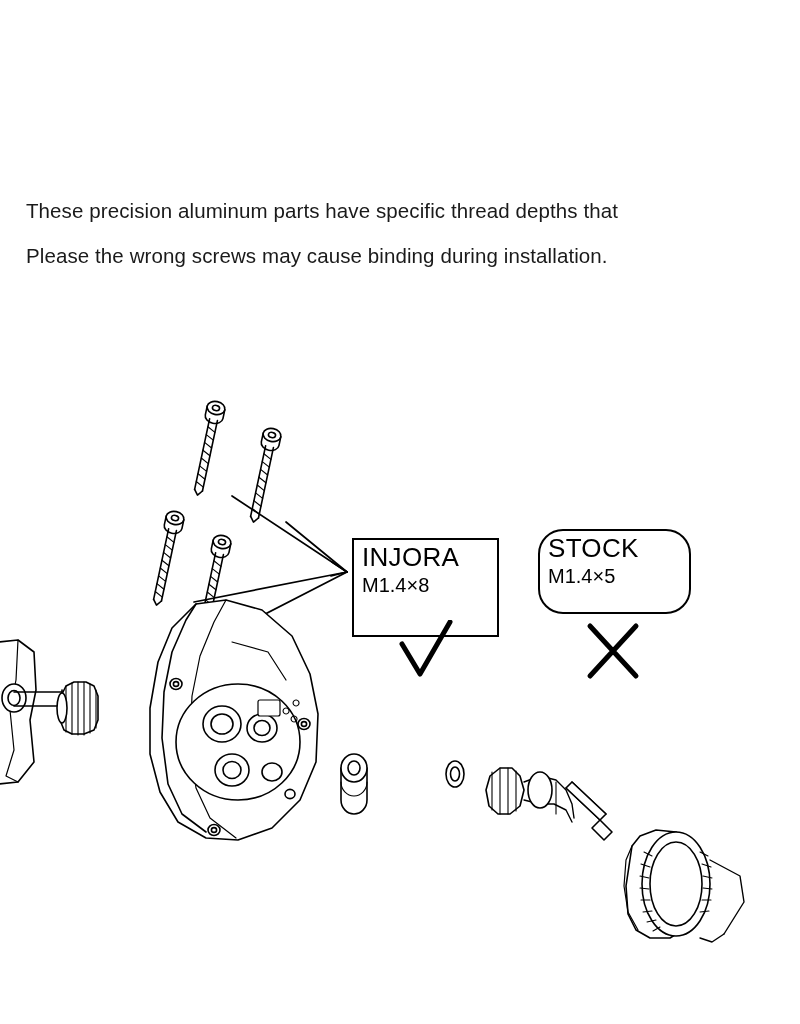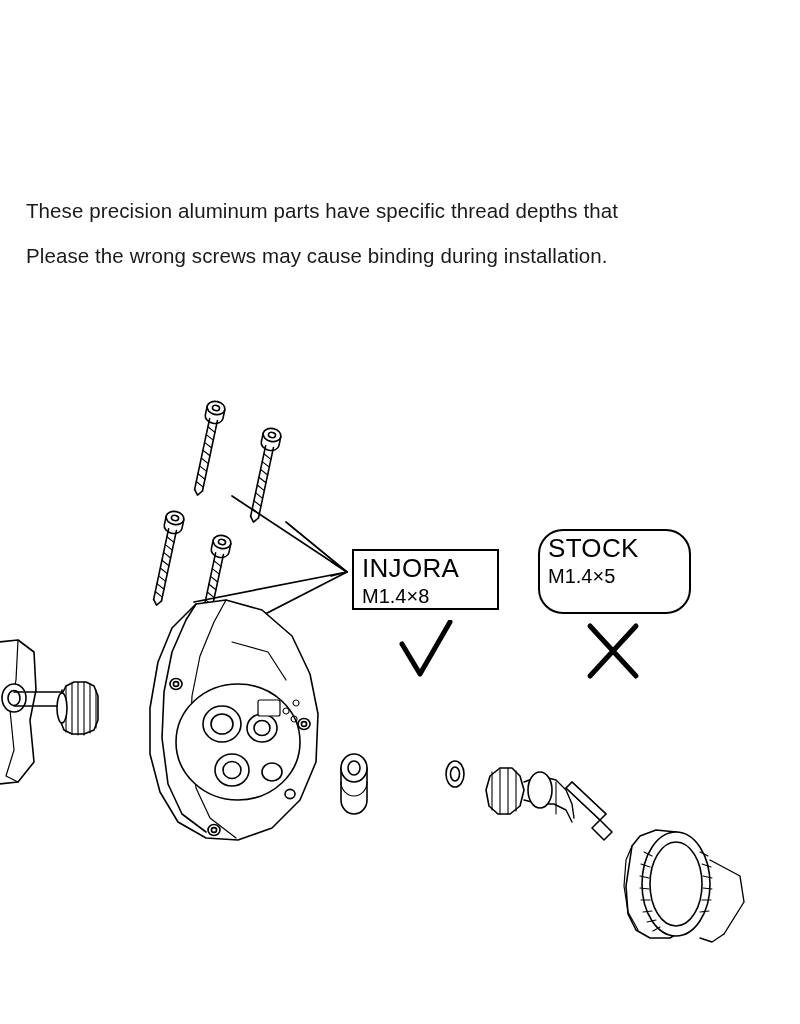--- a/index.html
+++ b/index.html
@@ -55,23 +55,23 @@
     font-size: 26px;
     line-height: 30px;
     letter-spacing: 0.3px;
   }
   .label-box .sub {
     font-size: 20px;
     line-height: 26px;
   }
   #injora-box {
     left: 352px;
-    top: 549px;
+    top: 538px;
     width: 147px;
-    height: 61px;
+    height: 99px;
   }
   #stock-box {
     left: 538px;
     top: 529px;
     width: 153px;
     height: 85px;
     border-radius: 25px;
   }
 
   

